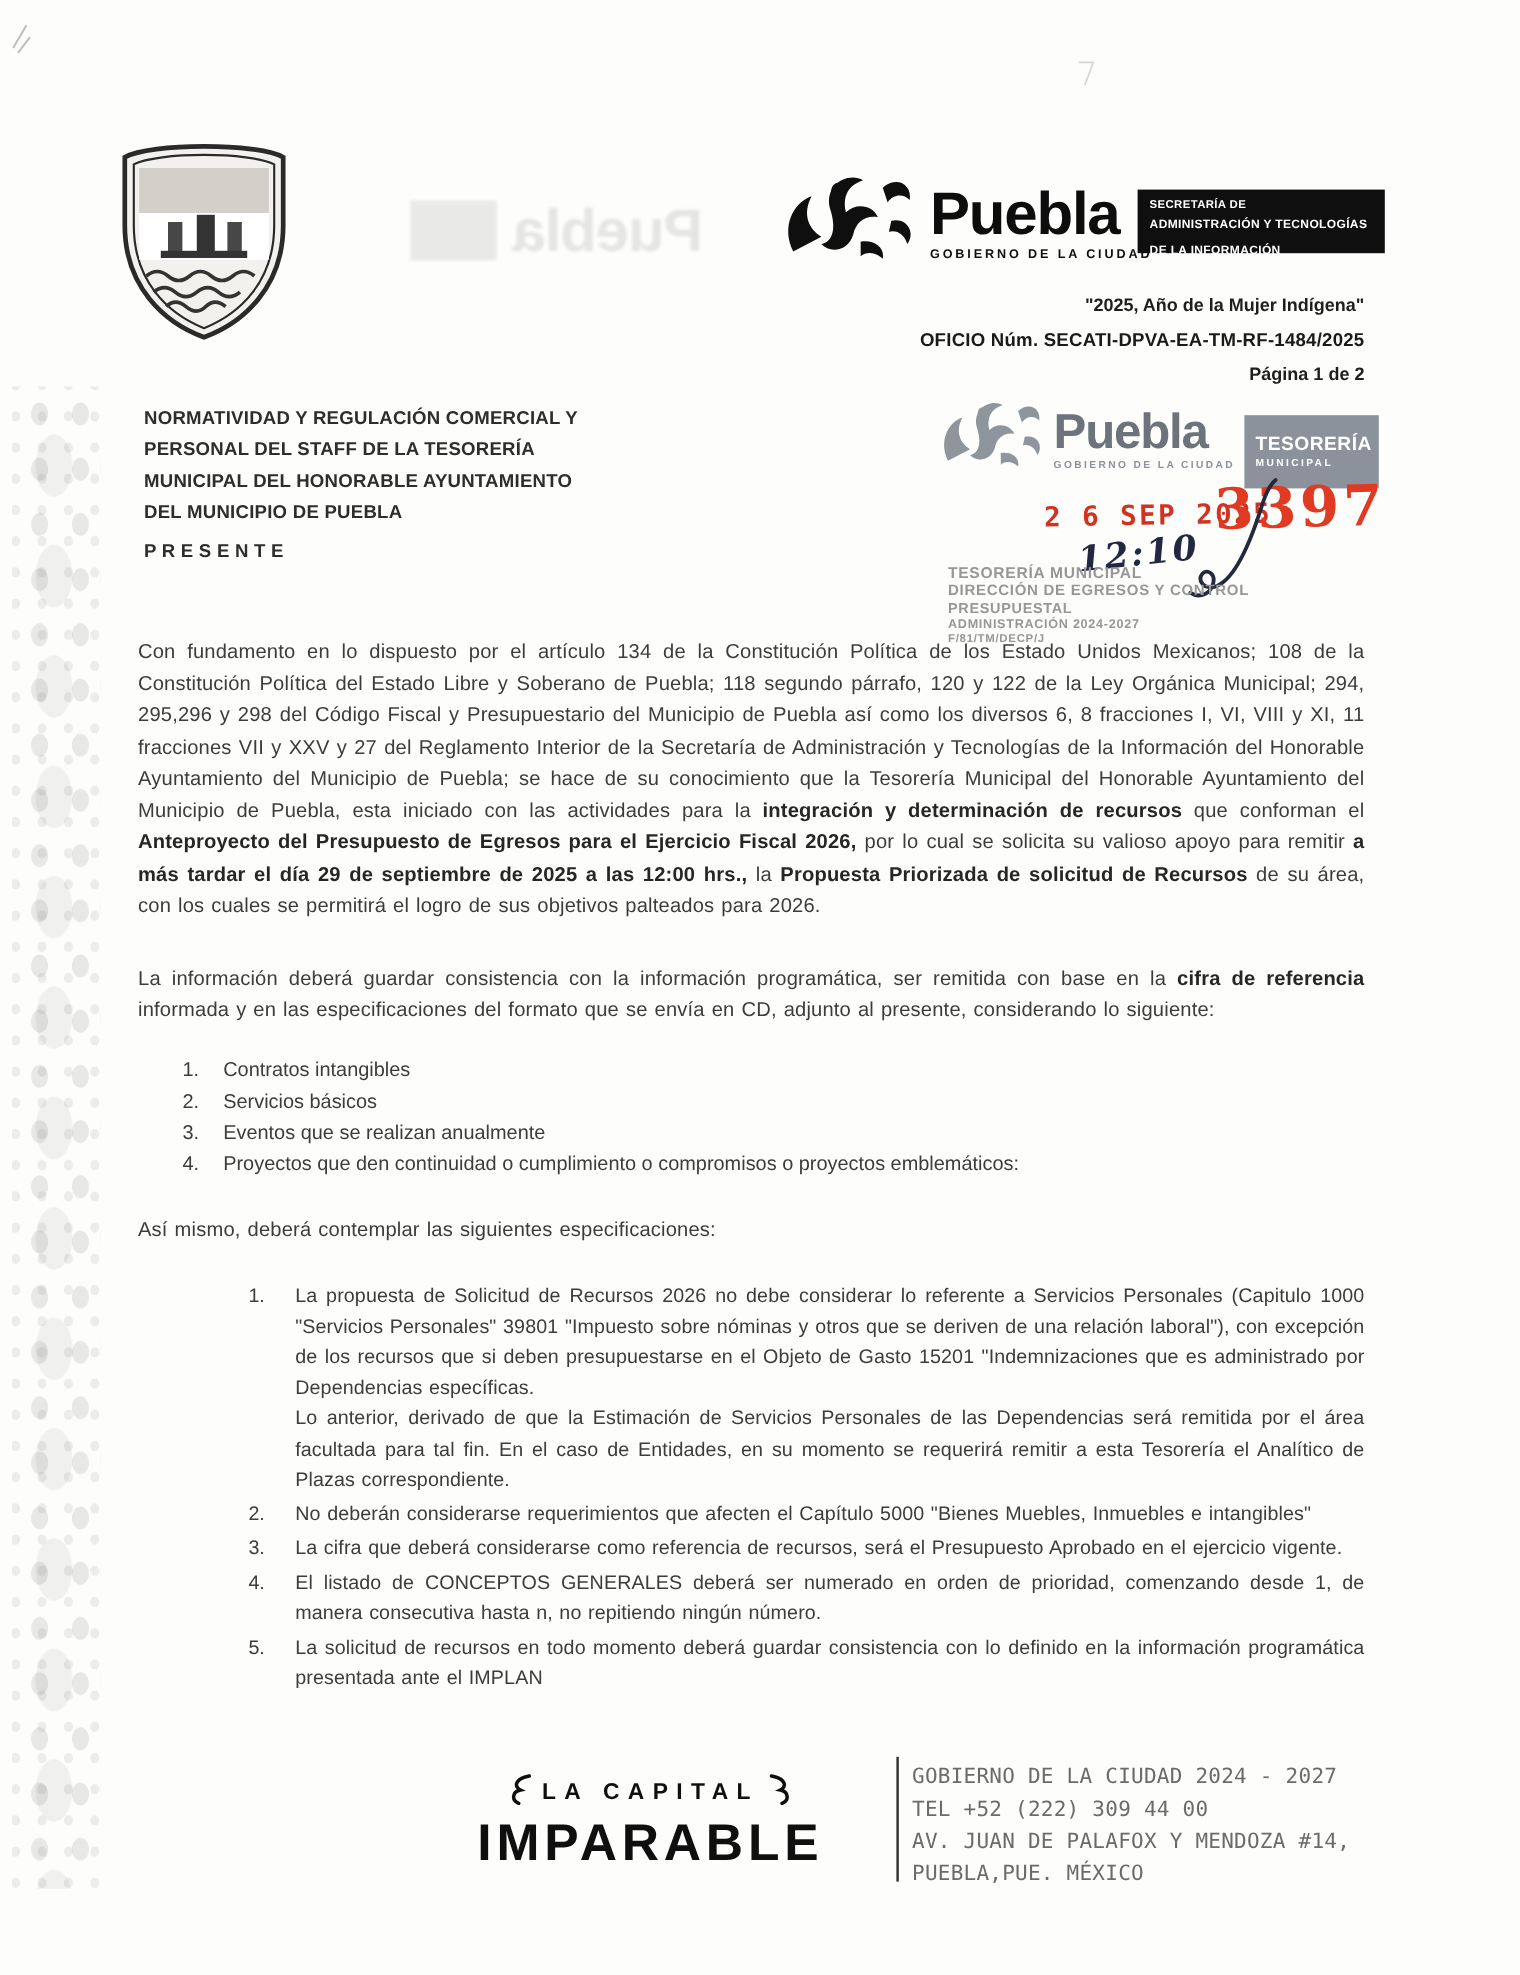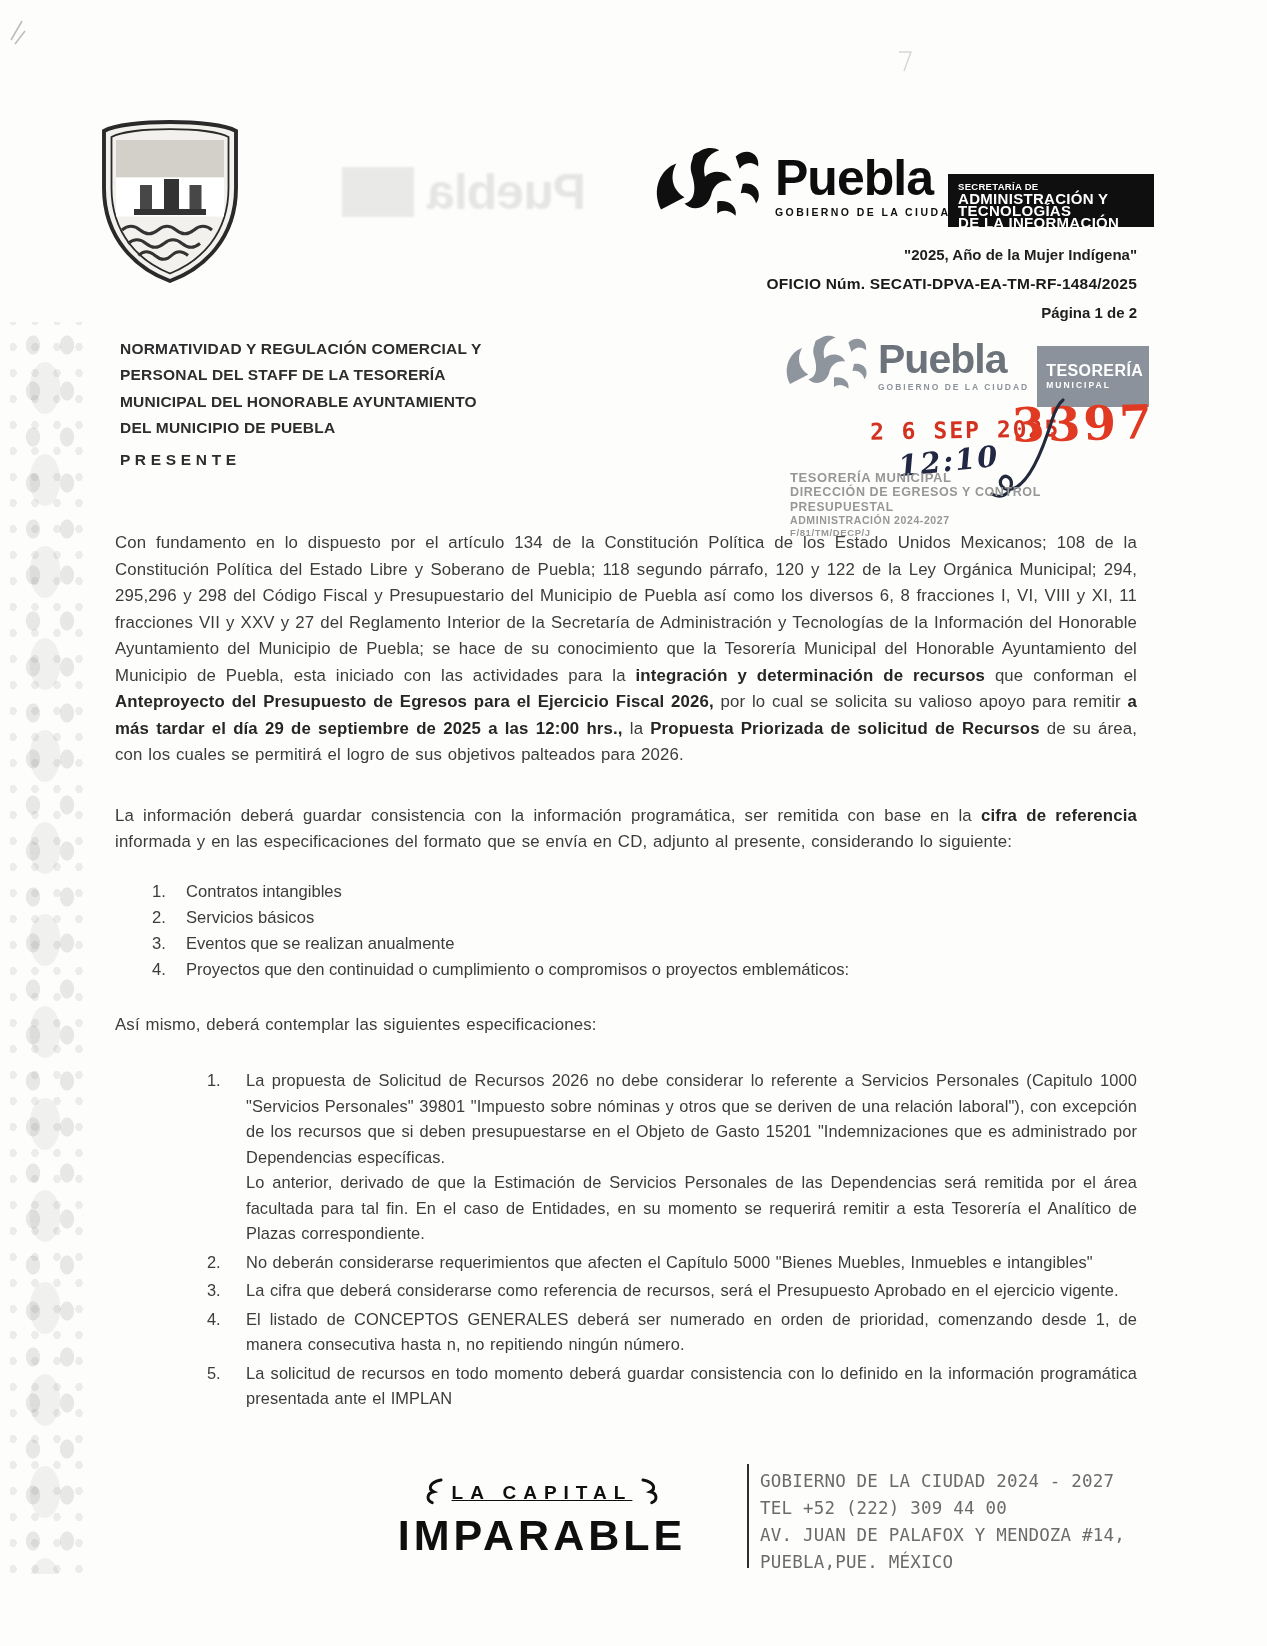--- a/index.html
+++ b/index.html
@@ -39,26 +39,26 @@
   .ghost-box{display:inline-block;width:72px;height:50px;background:#6a6a6a;margin-left:14px;}
 
   
   .brand-lockup{position:absolute;left:645px;top:138px;display:flex;align-items:flex-start;}
   .brand-icon svg{width:124px;height:92px;}
   .brand-text{display:flex;flex-direction:column;margin-left:6px;margin-top:14px;}
   .brand-word{font-size:50px;font-weight:700;letter-spacing:-1px;color:#0d0d0d;line-height:52px;}
   .brand-tag{font-size:10.5px;font-weight:700;letter-spacing:2.4px;color:#101010;margin-top:2px;}
 
   .secretaria-box{
-    position:absolute;left:948px;top:174px;width:206px;height:53px;
+    position:absolute;left:948px;top:158px;width:206px;height:53px;
     background:#0f0f0f;color:#ffffff;padding:7px 10px;box-sizing:border-box;
   }
   .secretaria-box .sline{display:block;font-weight:700;letter-spacing:.3px;}
   .s0{font-size:9.5px;line-height:12px;}
-  .s1,.s2{font-size:15px;line-height:12px;}
+  .s1,.s2{font-size:10px;line-height:22px;}
 
   .motto{position:absolute;right:130px;top:246px;font-size:15px;font-weight:700;color:#1e1e1e;}
   .oficio{position:absolute;right:130px;top:275px;font-size:15.5px;font-weight:700;color:#1a1a1a;letter-spacing:.2px;}
   .pagenum{position:absolute;right:130px;top:304px;font-size:15px;font-weight:700;color:#1e1e1e;}
 
   
   .addressee{position:absolute;left:120px;top:336px;font-size:15.5px;font-weight:700;
     color:#2d2d2d;line-height:26.3px;letter-spacing:.2px;}
   .presente{margin-top:6px;}
 
@@ -107,21 +107,21 @@
   .list2{margin-top:30px;}
   .list2 .item{display:flex;padding-left:92px;margin-bottom:3px;}
   .list2 .num{width:39px;flex-shrink:0;font-size:16.4px;line-height:25.5px;color:#3c3c3c;}
   .list2 .itxt{flex:1;}
   .list2 .itxt p{margin:0;text-align:justify;font-size:16.4px;line-height:25.5px;
     color:#3c3c3c;letter-spacing:.1px;word-spacing:.8px;}
 
   
   .capital{position:absolute;left:383px;top:1476px;width:318px;text-align:center;color:#0f0f0f;}
   .cap-top{display:flex;align-items:center;justify-content:center;gap:8px;}
-  .cap-word{font-size:19px;font-weight:700;letter-spacing:7px;text-decoration:underline;}
+  .cap-word{font-size:19px;font-weight:700;letter-spacing:7px;}
   .flourish svg{width:22px;height:30px;}
   .flourish.right{transform:scaleX(-1);}
   .cap-main{font-size:43px;font-weight:700;letter-spacing:4px;line-height:46px;margin-top:2px;}
 
   .foot-divider{position:absolute;left:747px;top:1464px;height:104px;border-left:2px solid #2f2f2f;}
   .foot-info{position:absolute;left:760px;top:1468px;
     font-family:"DejaVu Sans Mono", monospace;font-size:17.5px;line-height:27px;
     color:#6b6b6b;letter-spacing:.2px;}
 </style>
 </head>

